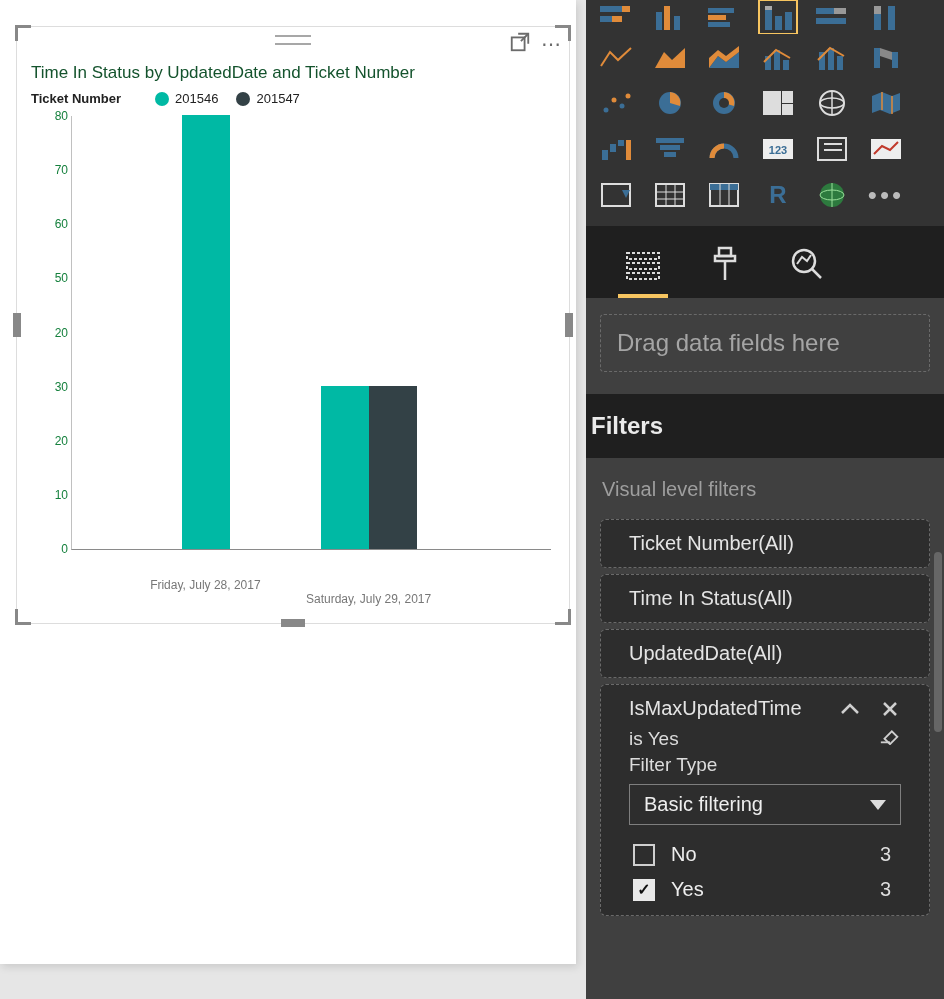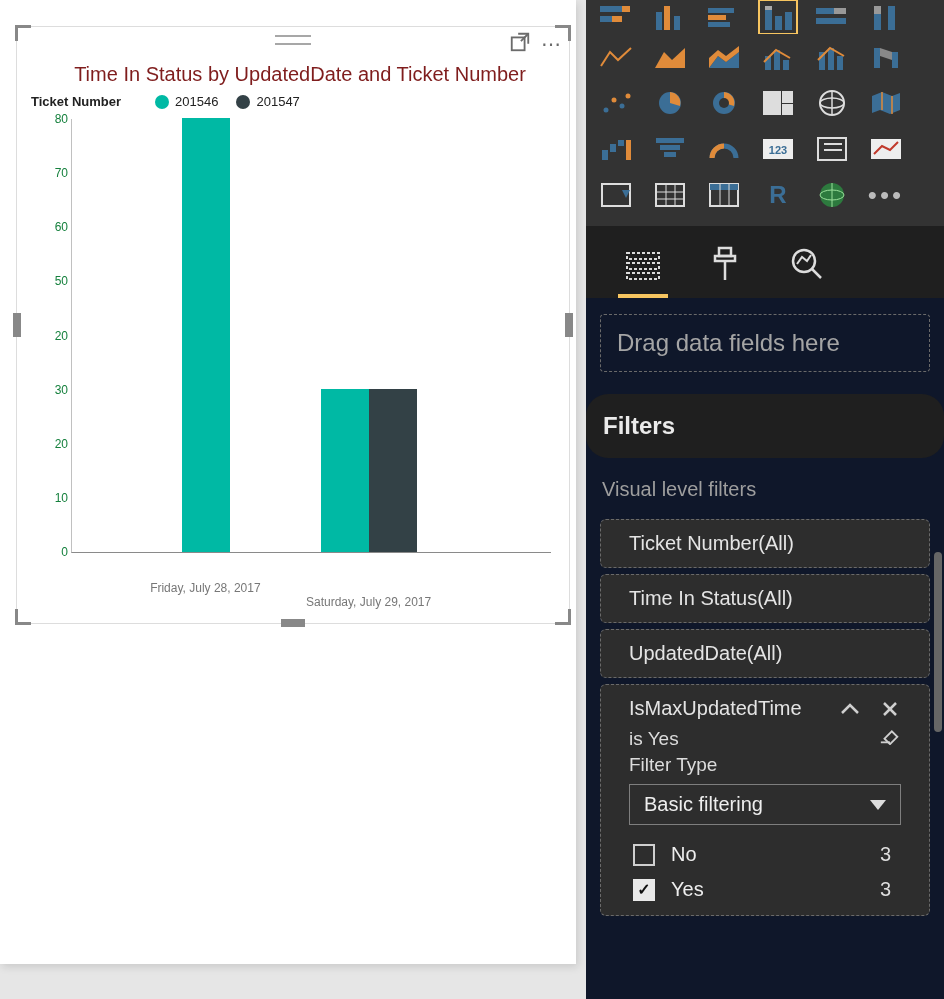--- a/index.html
+++ b/index.html
@@ -62,24 +62,23 @@
   }
   .grip div { height:2px; background:#a7a7a7; }
   .header-icons {
     position:absolute; right:6px; top:4px;
     display:flex; gap:10px; align-items:center;
     color:#6b6b6b;
   }
   .popout-icon svg { stroke:#6b6b6b; }
   .dots { font-size: 20px; letter-spacing: 2px; color:#6b6b6b; line-height:20px;}
   .chart-title {
-    font-size: 20px;
-    color:#7f1d1d;
+    font-size: 17px;
+    color:#14532d;
     padding: 6px 0 8px 14px;
-    text-align: center;
   }
   .legend {
     display:flex; align-items:center; gap:6px;
     font-size: 13px; padding-left:14px;
     color:#222;
   }
   .legend .lbl { font-weight:600; margin-right:28px;}
   .swatch { width:14px;height:14px;border-radius:50%; display:inline-block;}
   .sw1{background:#00b9a4;}
   .sw2{background:#334146;}
@@ -118,21 +117,21 @@
     color:#777;
     text-align:center;
     width:160px;
     transform:translateX(-50%);
   }
 
   
   .side-pane {
     flex:1;
     height:999px;
-    background:#0f172a;
+    background:#404040;
     color:#ccc;
     display:flex;
     flex-direction:column;
     position:relative;
   }
   .viz-gallery {
     background:#333;
     padding: 0 6px 8px 6px;
   }
   .viz-row {
@@ -184,23 +183,22 @@
     border-radius:4px;
     color:#a5a5a5;
     font-size:24px;
     padding: 14px 16px;
   }
   .section-hdr {
     background:#1f1f1f;
     color:#eaeaea;
     font-size:24px;
     font-weight:600;
-    padding: 18px 17px;
+    padding: 18px 5px;
     margin-top:22px;
-    border-radius:22px;
   }
   .sub-hdr {
     color:#9e9e9e;
     font-size:20px;
     padding: 20px 20px 12px 16px;
   }
   .filter-card {
     margin: 6px 14px 0 14px;
     border:1px dashed #6a6a6a;
     border-radius:6px;

